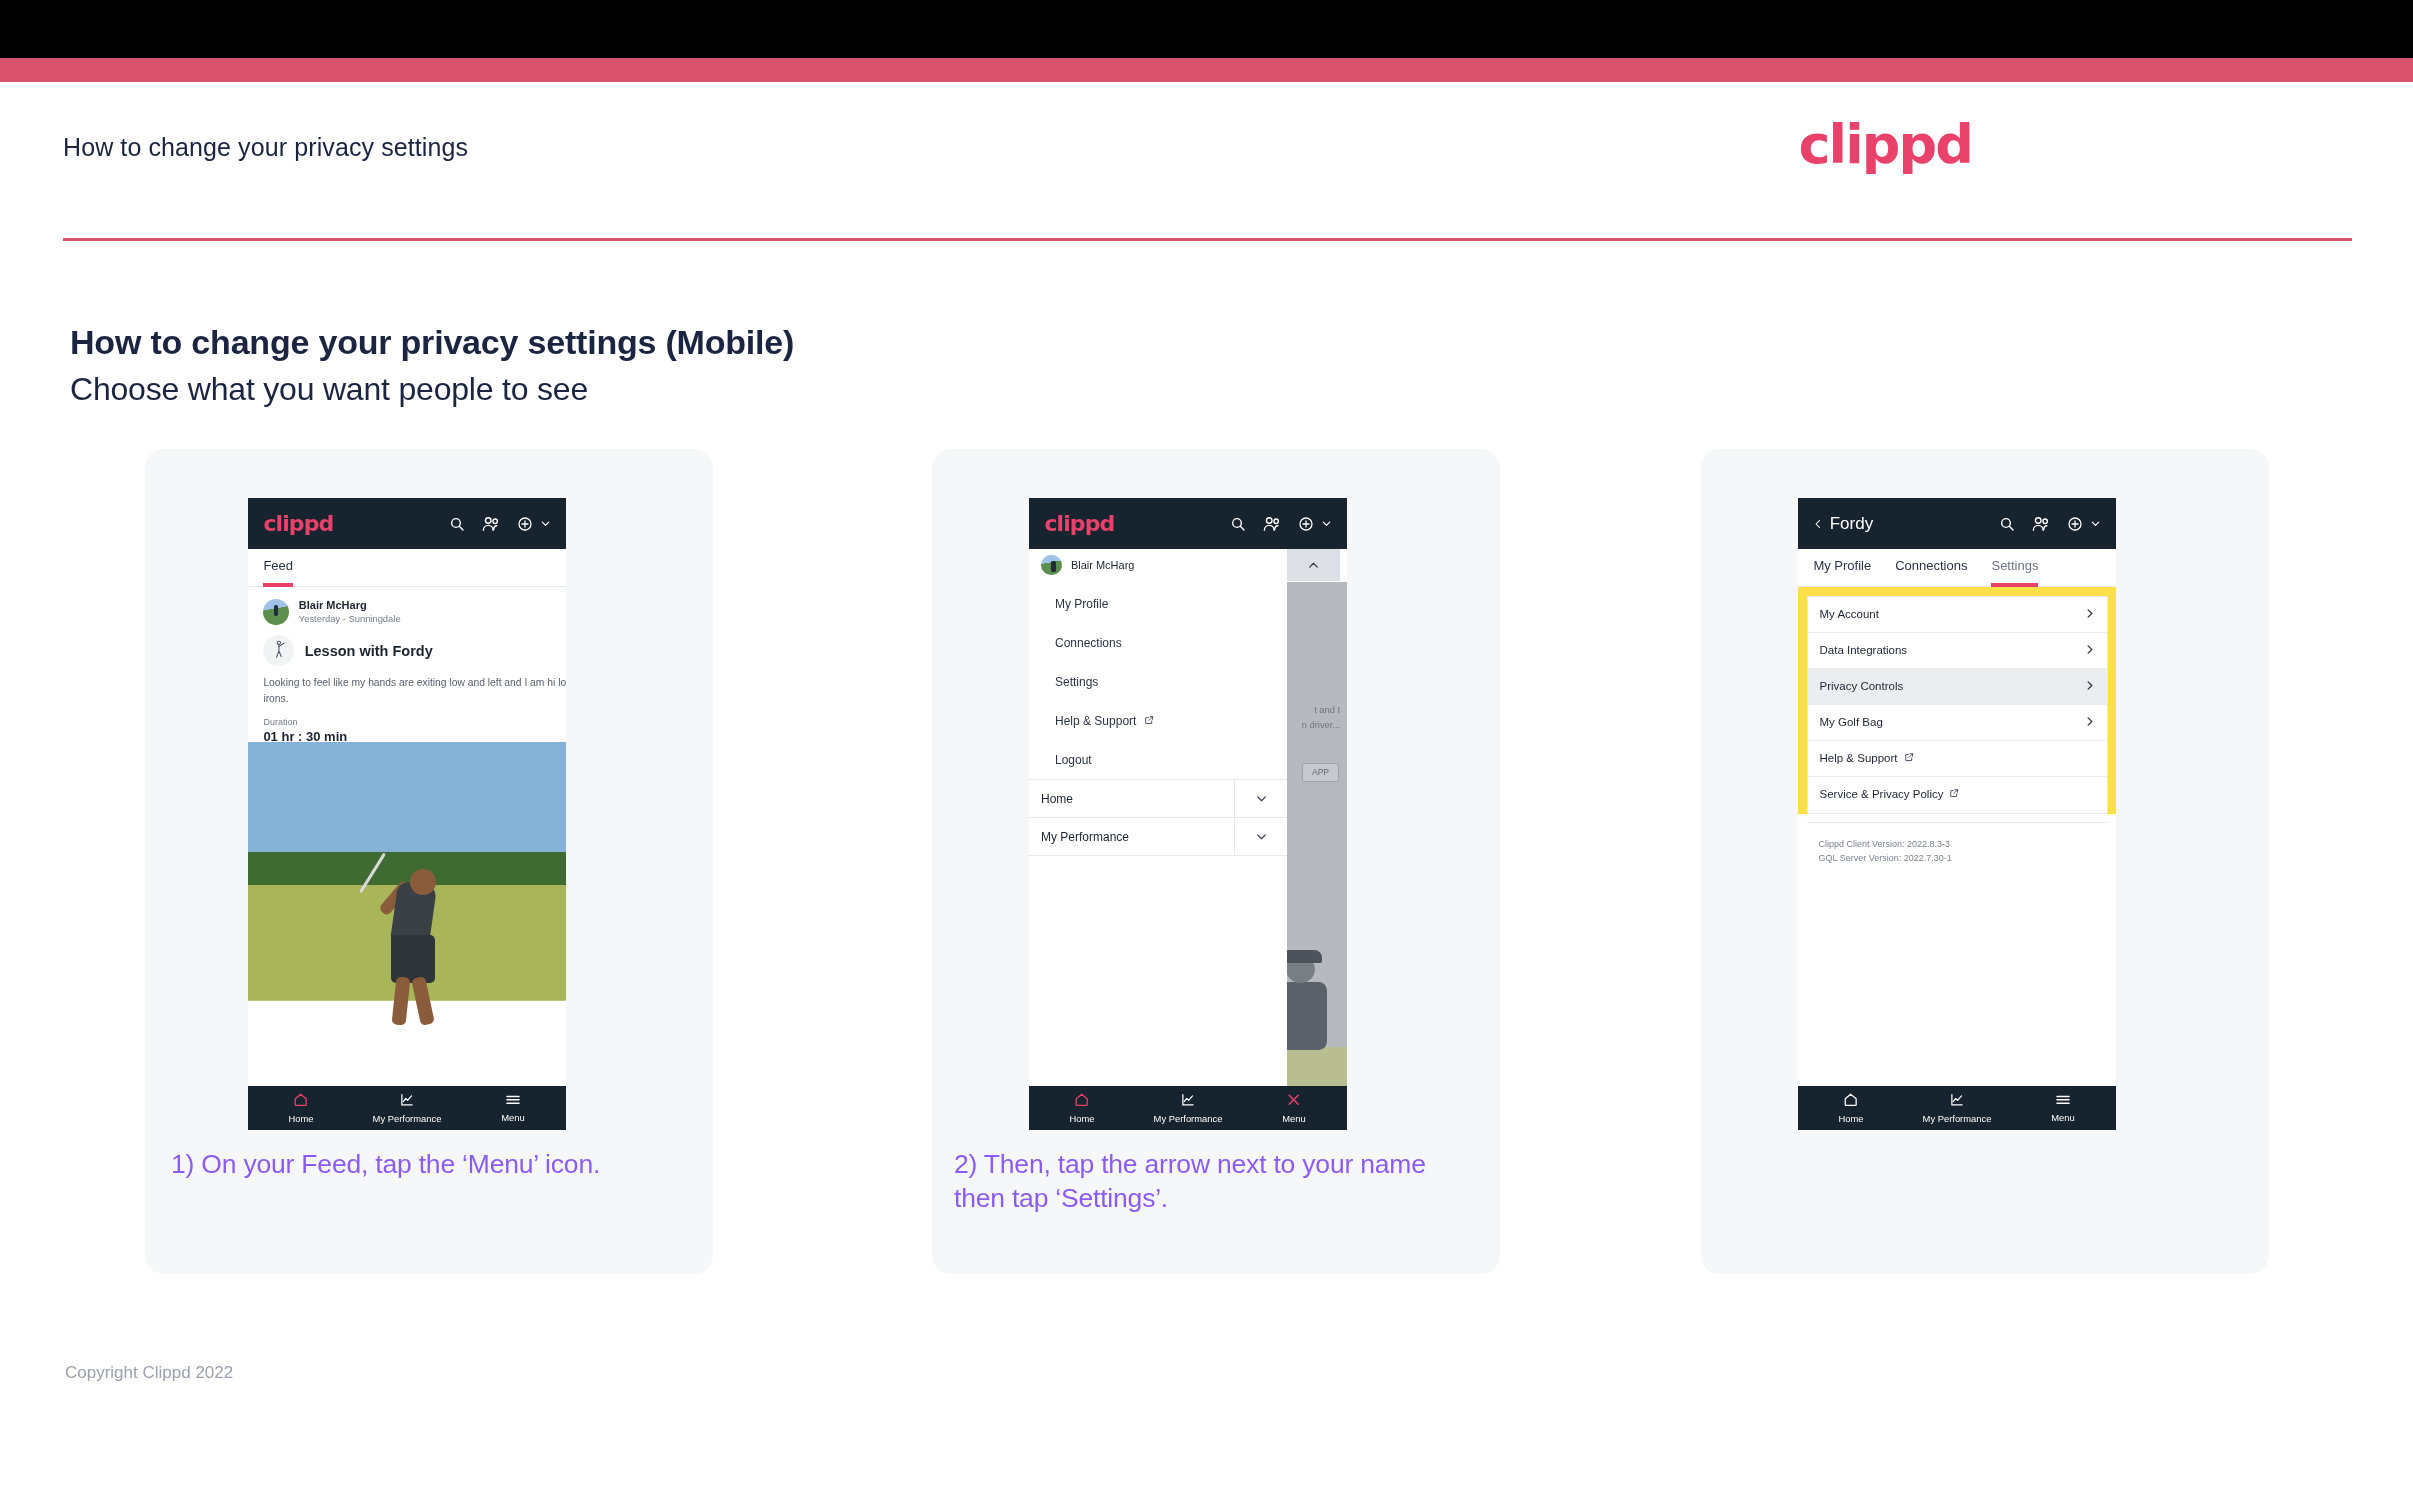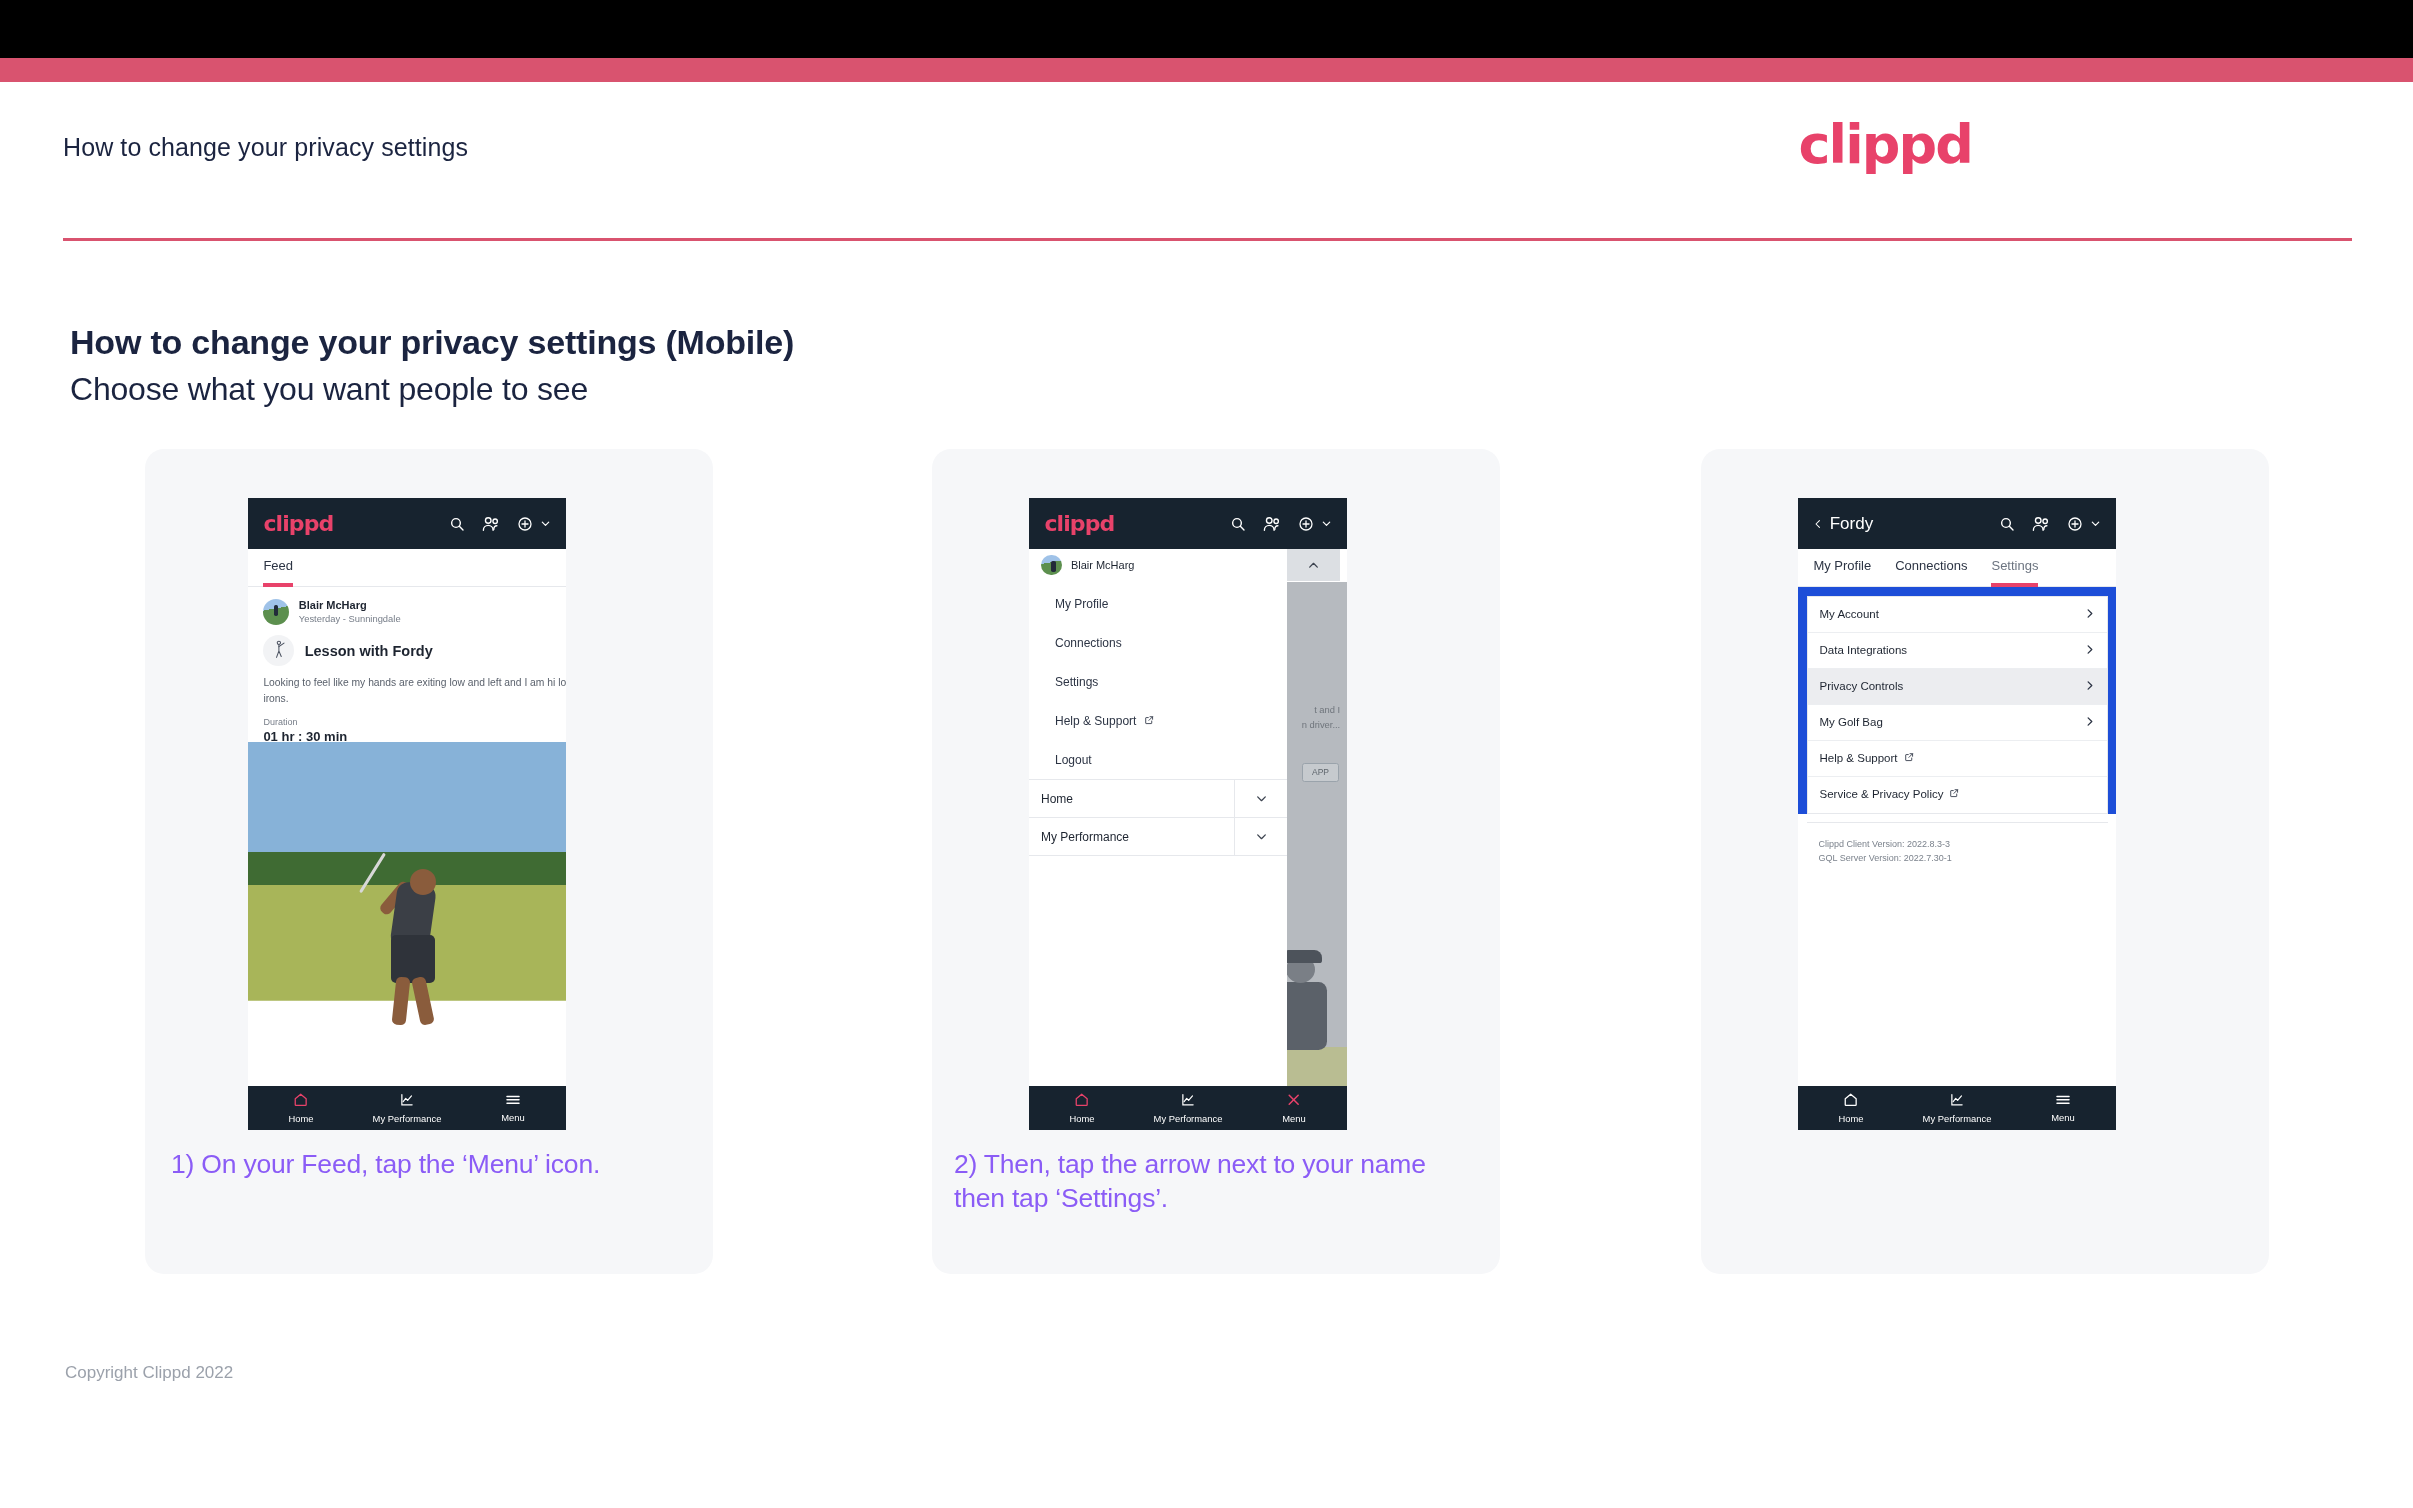--- a/index.html
+++ b/index.html
@@ -167,21 +167,21 @@
     position:absolute; right:8.5px; top:181px; border:0.9px solid #9aa3ab; color:#5f666d;
     font-size:8.5px; padding:3.4px 8.5px; border-radius:2.6px; background:#c6cace;
   }
   .dim-person { position:absolute; right:5.1px; bottom:0; width:73px; height:145px; }
   .dp-head{ position:absolute; left:17px; top:15.4px; width:29px; height:27px; border-radius:50%; background:#7a7f86;}
   .dp-cap{ position:absolute; left:12px; top:8.5px; width:41px; height:13.7px; background:#4d535b; border-radius:7.7px 7.7px 2.6px 2.6px;}
   .dp-body{ position:absolute; left:10.3px; top:41px; width:48px; height:68px; background:#5b6169; border-radius:8.5px;}
   .dim-grass{ position:absolute; left:0; right:0; bottom:0; height:39px; background:#b9bd92;}
 
   
-  .settings-wrap { background:#1d4ed8; padding:8.5px 8.5px 0 8.5px; }
+  .settings-wrap { background:#fde047; padding:8.5px 8.5px 0 8.5px; }
   .set-list { background:#fff; border:0.9px solid #e6e8ec; }
   .set-row {
     height:36px; display:flex; align-items:center; padding:0 12px;
     font-size:11.5px; color:#1d2430; border-bottom:0.9px solid #eceef1; position:relative;
   }
   .set-row:last-child { border-bottom:none; }
   .set-row.highlight { background:#ecedf0; }
   .set-row .grow { flex:1; display:flex; align-items:center; gap:6px; }
   .versions { padding:13.7px 12px 0 12px; font-size:9px; color:#7b828c; line-height:1.6; border-top:0.9px solid #e6e8ec; margin:8.5px 8.5px 0 8.5px;}
   .settings-bg { position:absolute; left:0; right:0; top:89px; bottom:44px; background:#f6f7f9; z-index:-1;}

